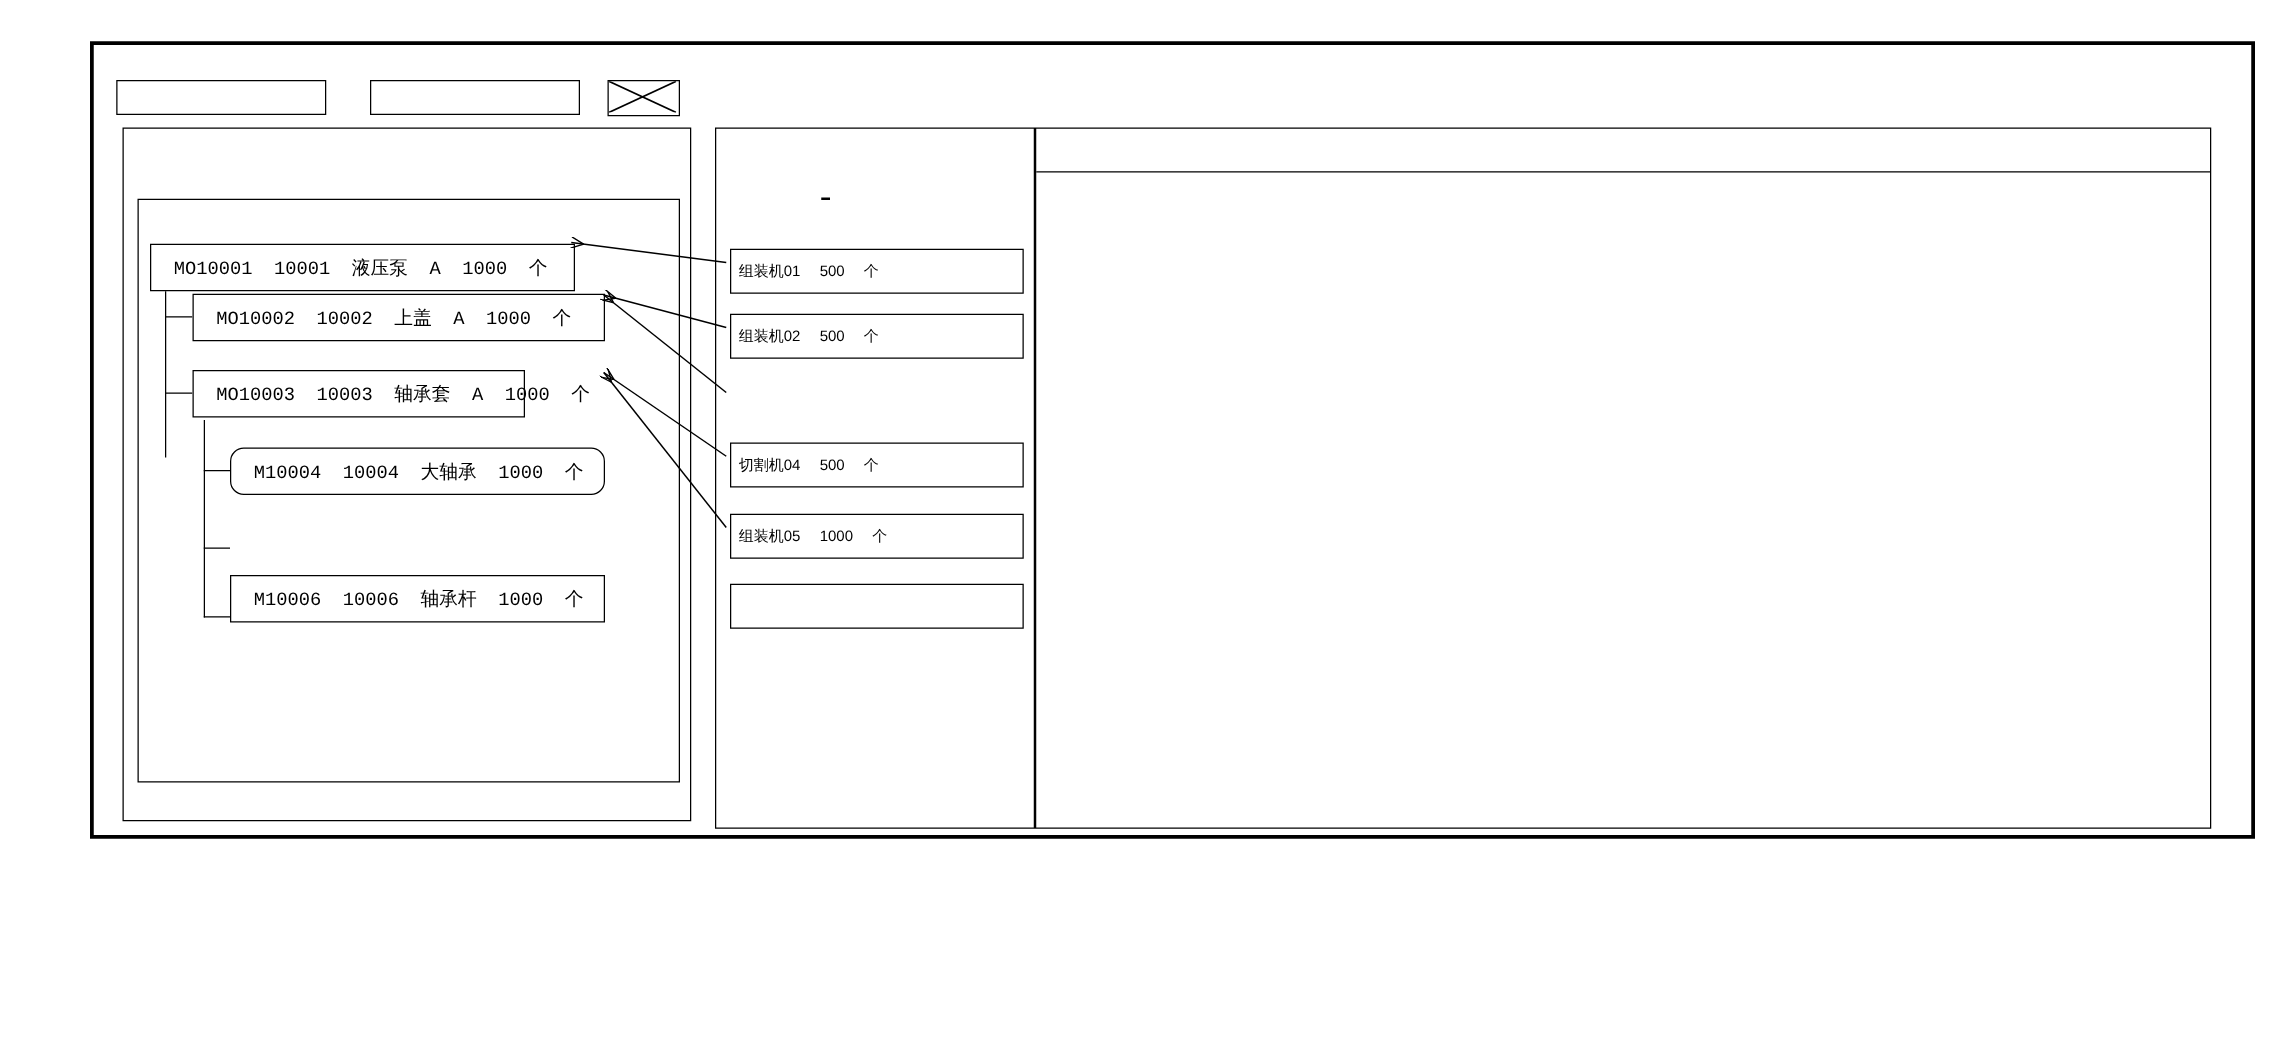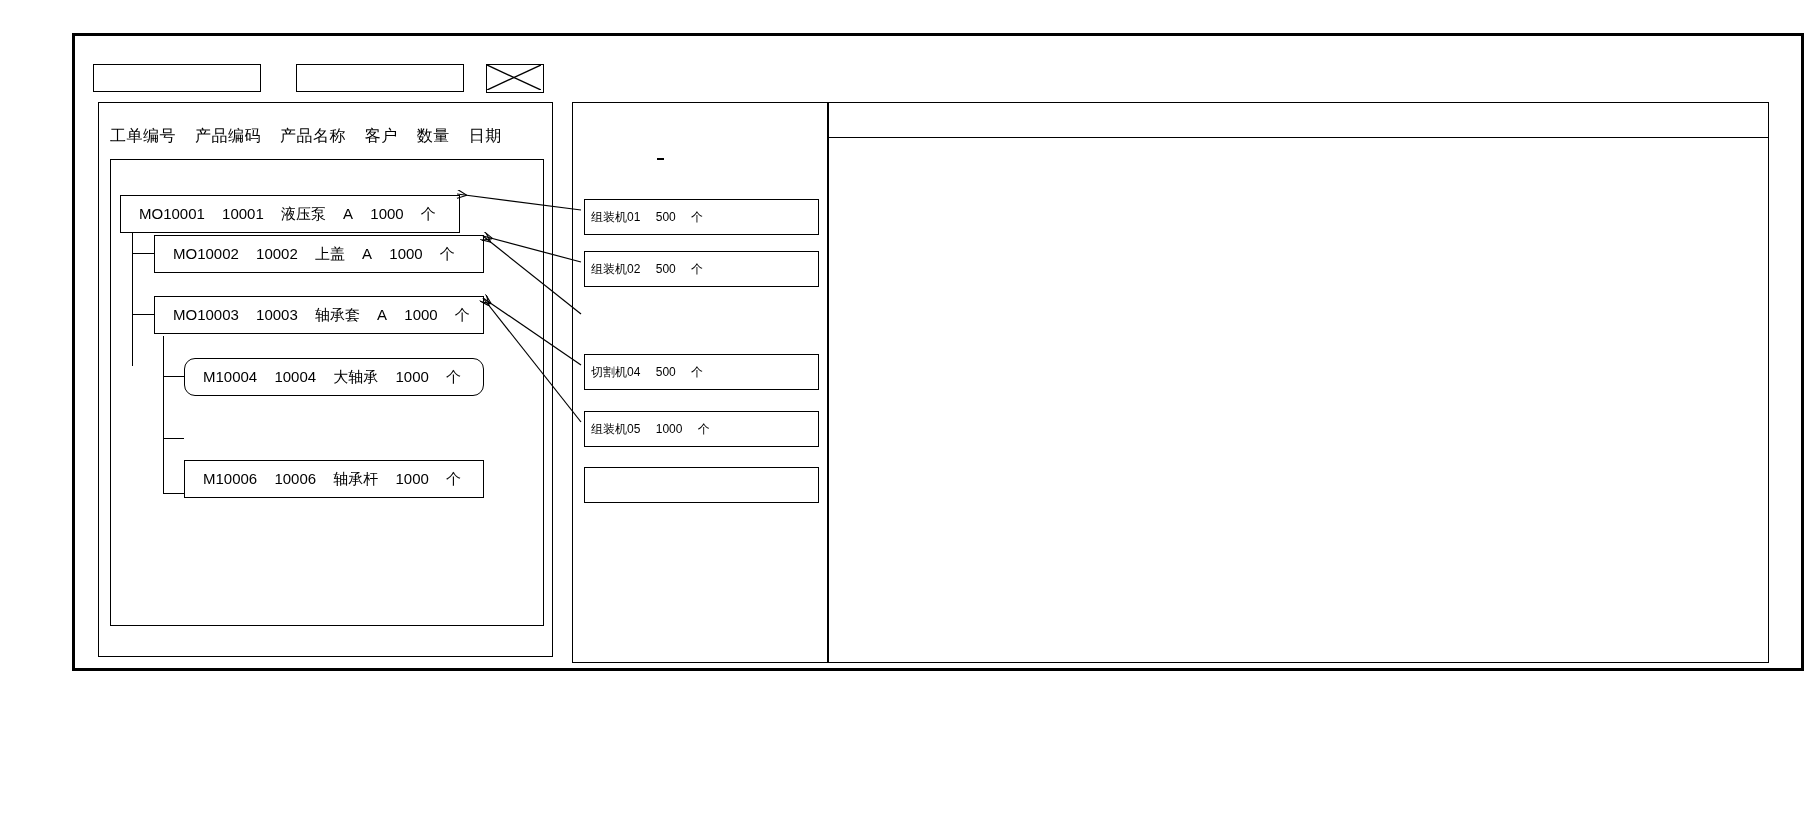--- a/index.html
+++ b/index.html
@@ -97,21 +97,21 @@
   .trow {
     position: absolute;
     border: 1.5px solid #000000;
     background: #ffffff;
     display: flex;
     align-items: center;
     font-size: 15px;
     white-space: nowrap;
   }
   .trow .cells { padding-left: 18px; }
-  .trow .cells span { margin-right: 13px; }
+  .trow .cells span { margin-right: 13px; font-family: Liberation Mono, monospace; }
 
   .tl-line {
     position: absolute;
     background: #000000;
   }
 
   
   .mid-panel {
     position: absolute;
     left: 497px;
@@ -186,28 +186,20 @@
       <div class="tb-icon">
         <svg width="54" height="25" viewBox="0 0 54 25" aria-hidden="true">
           <line x1="0" y1="0" x2="54" y2="25" stroke="#000" stroke-width="1.4"></line>
           <line x1="54" y1="0" x2="0" y2="25" stroke="#000" stroke-width="1.4"></line>
         </svg>
       </div>
     </div>
 
     <div class="left-panel">
 
-      <div class="col-headers">
-        <span>工单编号</span>
-        <span>产品编码</span>
-        <span>产品名称</span>
-        <span>客户</span>
-        <span>数量</span>
-        <span>日期</span>
-      </div>
 
       <div class="tree-box">
 
         <div class="tl-line" style="left:21px; top:54px; width:1.4px; height:152px;"></div>
         <div class="tl-line" style="left:21px; top:93px; width:22px; height:1.4px;"></div>
         <div class="tl-line" style="left:21px; top:154px; width:22px; height:1.4px;"></div>
         <div class="tl-line" style="left:52px; top:176px; width:1.4px; height:158px;"></div>
         <div class="tl-line" style="left:52px; top:216px; width:21px; height:1.4px;"></div>
         <div class="tl-line" style="left:52px; top:278px; width:21px; height:1.4px;"></div>
         <div class="tl-line" style="left:52px; top:333px; width:21px; height:1.4px;"></div>
@@ -227,21 +219,21 @@
           <div class="cells">
             <span>MO10002</span>
             <span>10002</span>
             <span>上盖</span>
             <span>A</span>
             <span>1000</span>
             <span>个</span>
           </div>
         </div>
 
-        <div class="trow" style="left:43px; top:136px; width:330px; height:38px;">
+        <div class="trow" style="left:43px; top:136px; width:266px; height:38px;">
           <div class="cells">
             <span>MO10003</span>
             <span>10003</span>
             <span>轴承套</span>
             <span>A</span>
             <span>1000</span>
             <span>个</span>
           </div>
         </div>
 

